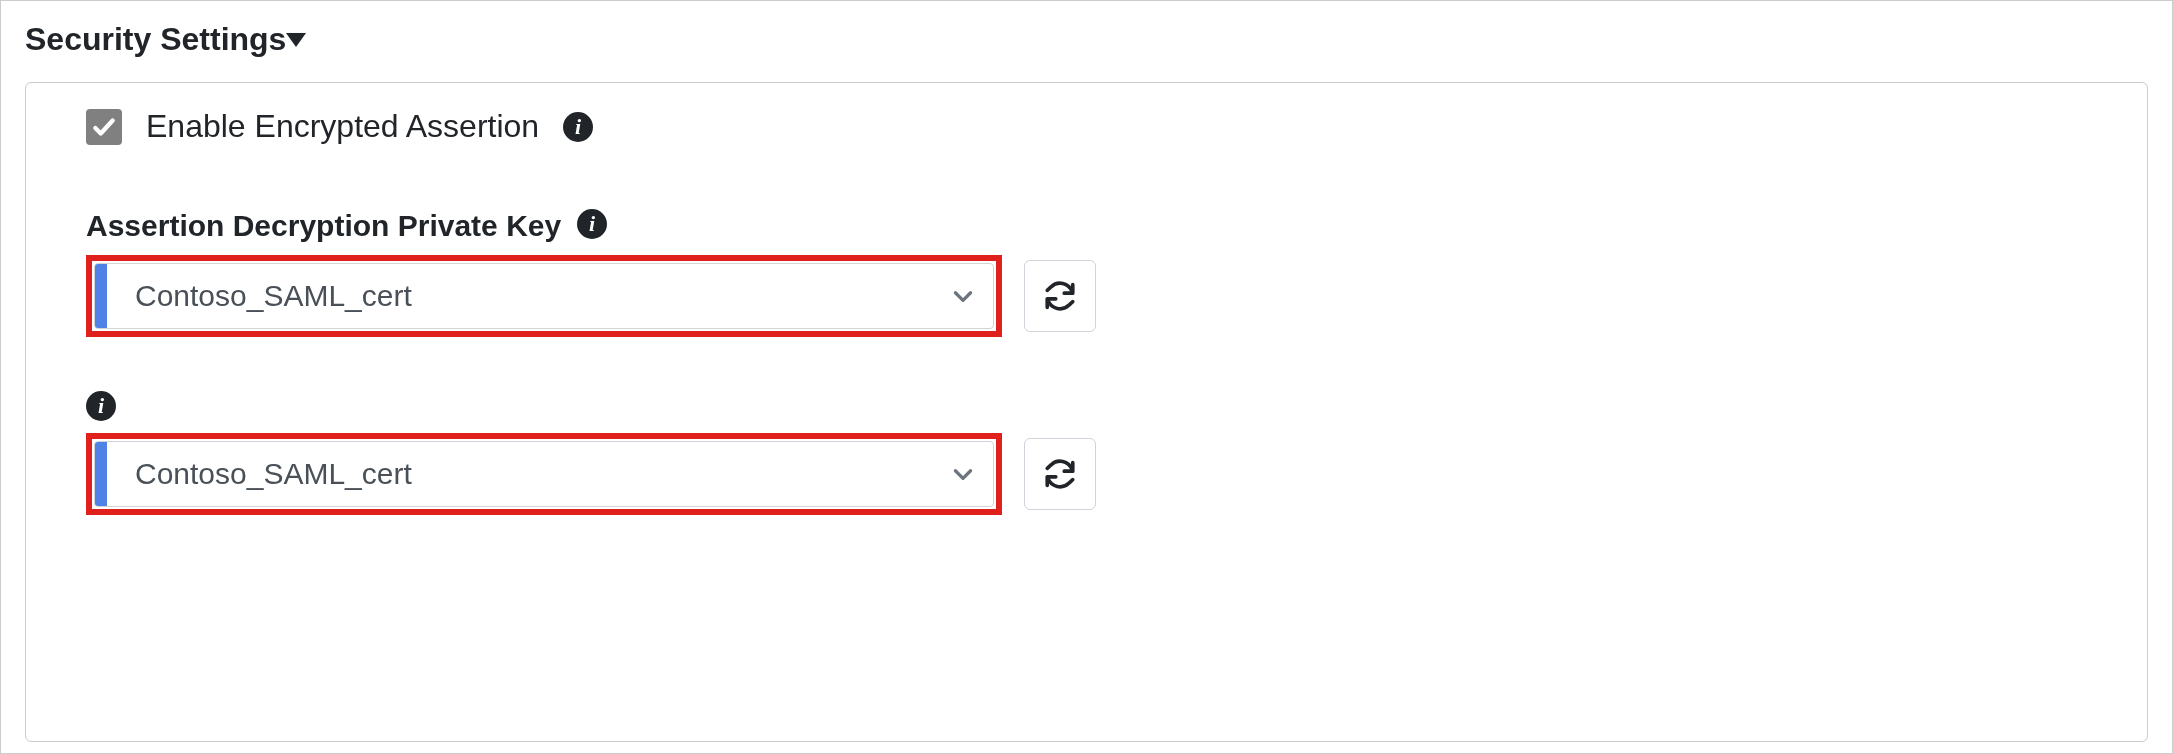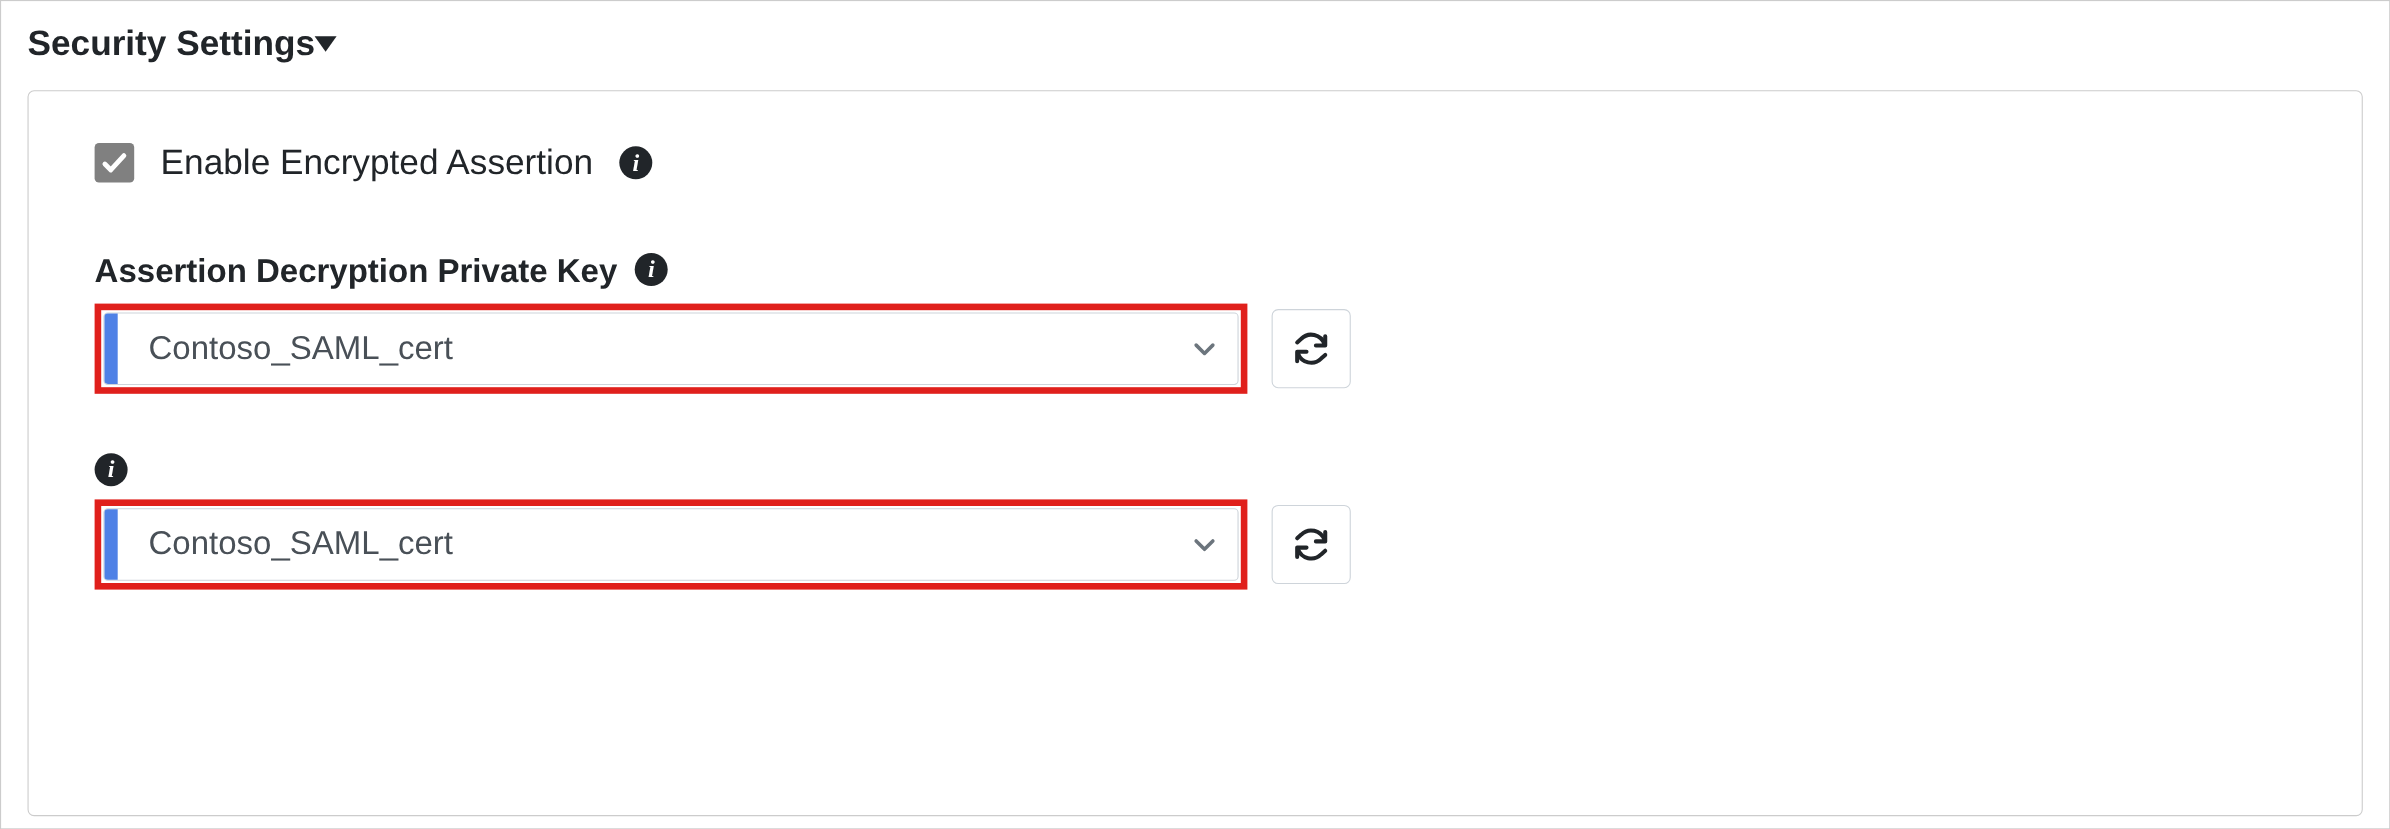--- a/index.html
+++ b/index.html
@@ -28,21 +28,21 @@
   .caret-down {
     width: 0; height: 0;
     border-left: 10px solid transparent;
     border-right: 10px solid transparent;
     border-top: 14px solid #212529;
     display: inline-block;
   }
   .panel {
     border: 1px solid #ccc;
     border-radius: 6px;
-    padding: 46px 60px 60px 60px;
+    padding: 25px 60px 60px 60px;
     height: 660px;
     margin-top: 24px;
   }
   .check-row {
     display: flex;
     align-items: center;
     gap: 24px;
     margin-bottom: 64px;
   }
   .checkbox {
@@ -92,21 +92,21 @@
     gap: 22px;
   }
   .highlight-box {
     border: 6px solid #e0201c;
     padding: 2px;
     display: inline-block;
   }
   .select-wrap {
     display: flex;
     align-items: stretch;
-    width: 1032px;
+    width: 900px;
     height: 66px;
     border: 1px solid #ced4da;
     border-radius: 4px;
     background: #fff;
     cursor: pointer;
   }
   .select-accent {
     width: 12px;
     background: #4f81e6;
     border-top-left-radius: 3px;

